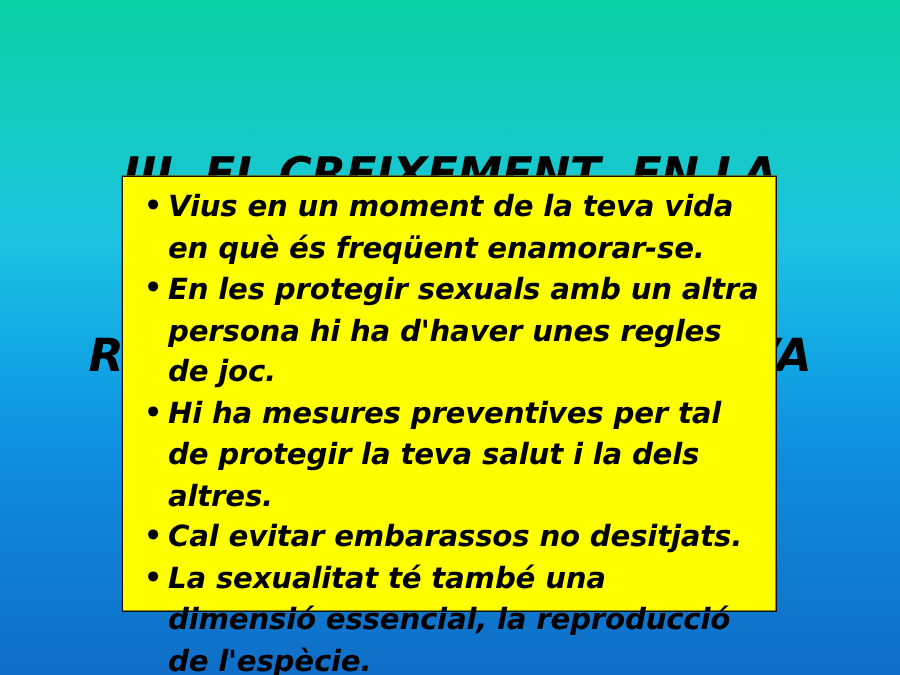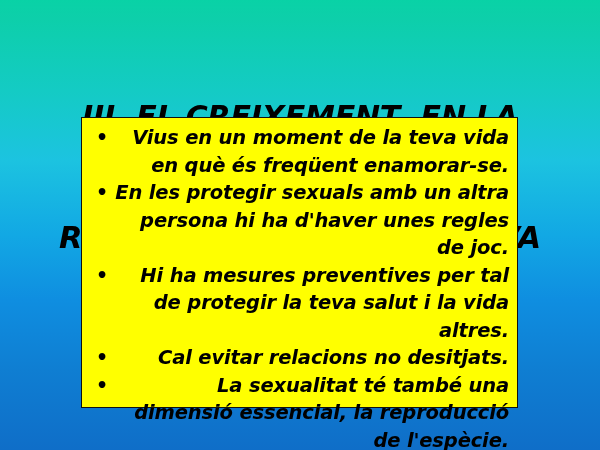--- a/index.html
+++ b/index.html
@@ -92,21 +92,20 @@
     left: 4px;
     top: 0;
     width: 14px;
     font-size: 19px;
     line-height: 27.5px;
     text-align: left;
   }
 
   .bullet-text {
     display: block;
-    text-align: right;
   }
 </style>
 </head>
 <body>
 
 <div class="slide">
 
   <div class="title-block">
     <span class="title-line-1">III. EL CREIXEMENT  EN LA</span>
     <span class="title-line-2">RELACIÓ SEXUAL I AFECTIVA</span>
@@ -120,26 +119,26 @@
         <span class="bullet-text">Vius en un moment de la teva vida en què és freqüent enamorar-se.</span>
       </li>
 
       <li class="bullet-item">
         <span class="dot">•</span>
         <span class="bullet-text">En les protegir sexuals amb un altra persona hi ha d'haver unes regles de joc.</span>
       </li>
 
       <li class="bullet-item">
         <span class="dot">•</span>
-        <span class="bullet-text">Hi ha mesures preventives per tal de protegir la teva salut i la vida altres.</span>
+        <span class="bullet-text">Hi ha mesures preventives per tal de protegir la teva salut i la dels altres.</span>
       </li>
 
       <li class="bullet-item">
         <span class="dot">•</span>
-        <span class="bullet-text">Cal evitar relacions no desitjats.</span>
+        <span class="bullet-text">Cal evitar embarassos no desitjats.</span>
       </li>
 
       <li class="bullet-item">
         <span class="dot">•</span>
         <span class="bullet-text">La sexualitat té també una dimensió essencial, la reproducció de l'espècie.</span>
       </li>
 
     </ul>
   </div>
 

